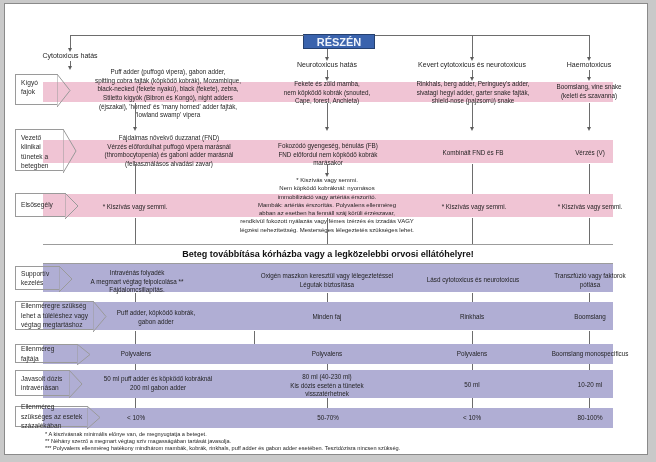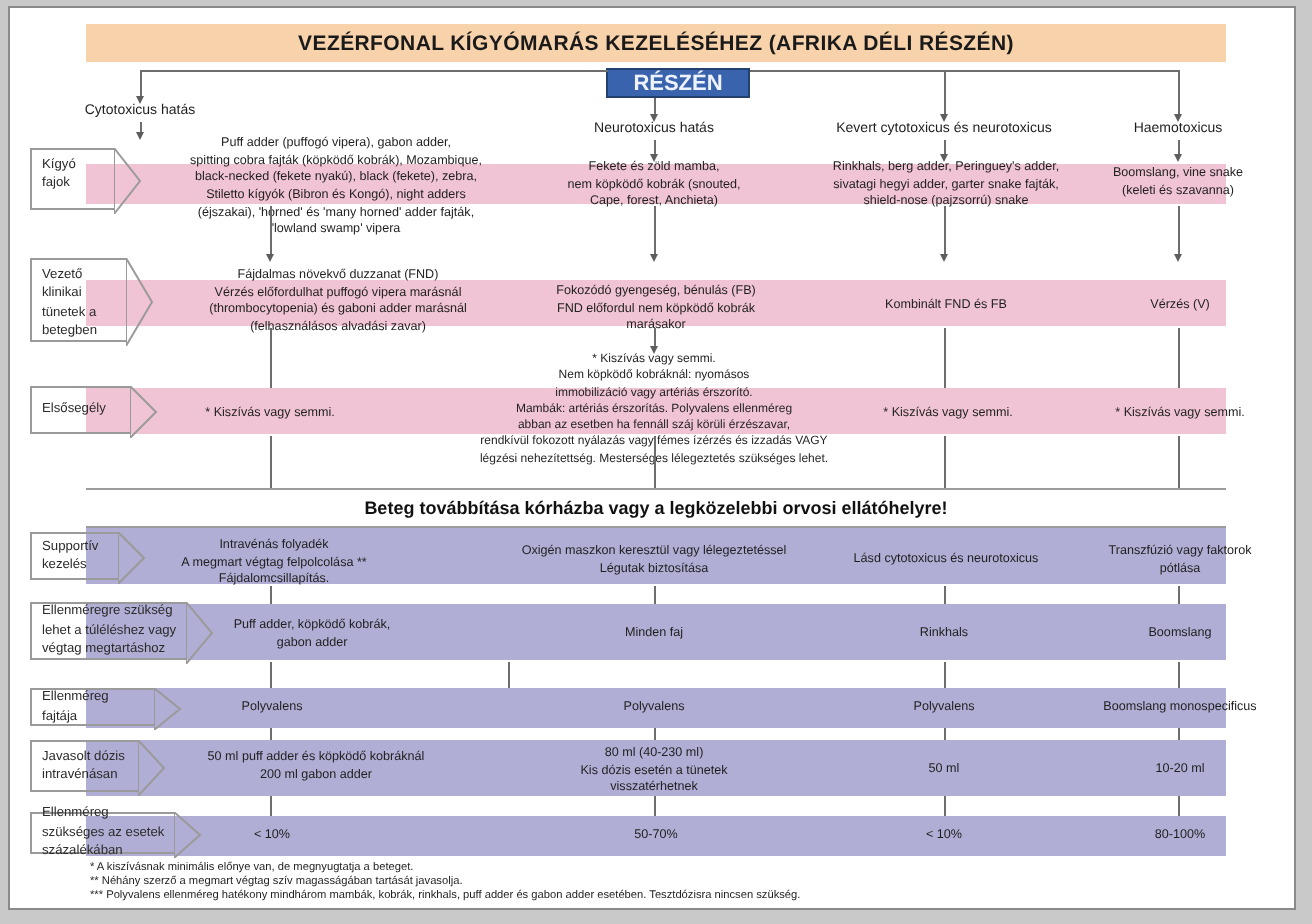--- a/index.html
+++ b/index.html
@@ -91,21 +91,20 @@
     position:absolute; left:40px;
     font-size:5.6px; color:#1f1f1f; white-space:nowrap;
   }
 </style>
 </head>
 <body>
 
 <div id="frame">
 <div id="inner">
 
-  <div class="title-bar">VEZÉRFONAL KÍGYÓMARÁS KEZELÉSÉHEZ (AFRIKA DÉLI RÉSZÉN)</div>
 
   <div class="poison">RÉSZÉN</div>
 
   <div class="hline" style="left:65px; top:31px; width:234px;"></div>
   <div class="hline" style="left:370px; top:31px; width:214px;"></div>
   <div class="vline" style="left:65px; top:31px; height:14px;"></div>
   <div class="vline" style="left:322px; top:45px; height:9px;"></div>
   <div class="vline" style="left:467px; top:31px; height:23px;"></div>
   <div class="vline" style="left:584px; top:31px; height:23px;"></div>
   <div class="arrowhead" style="left:62.5px; top:44px;"></div>

